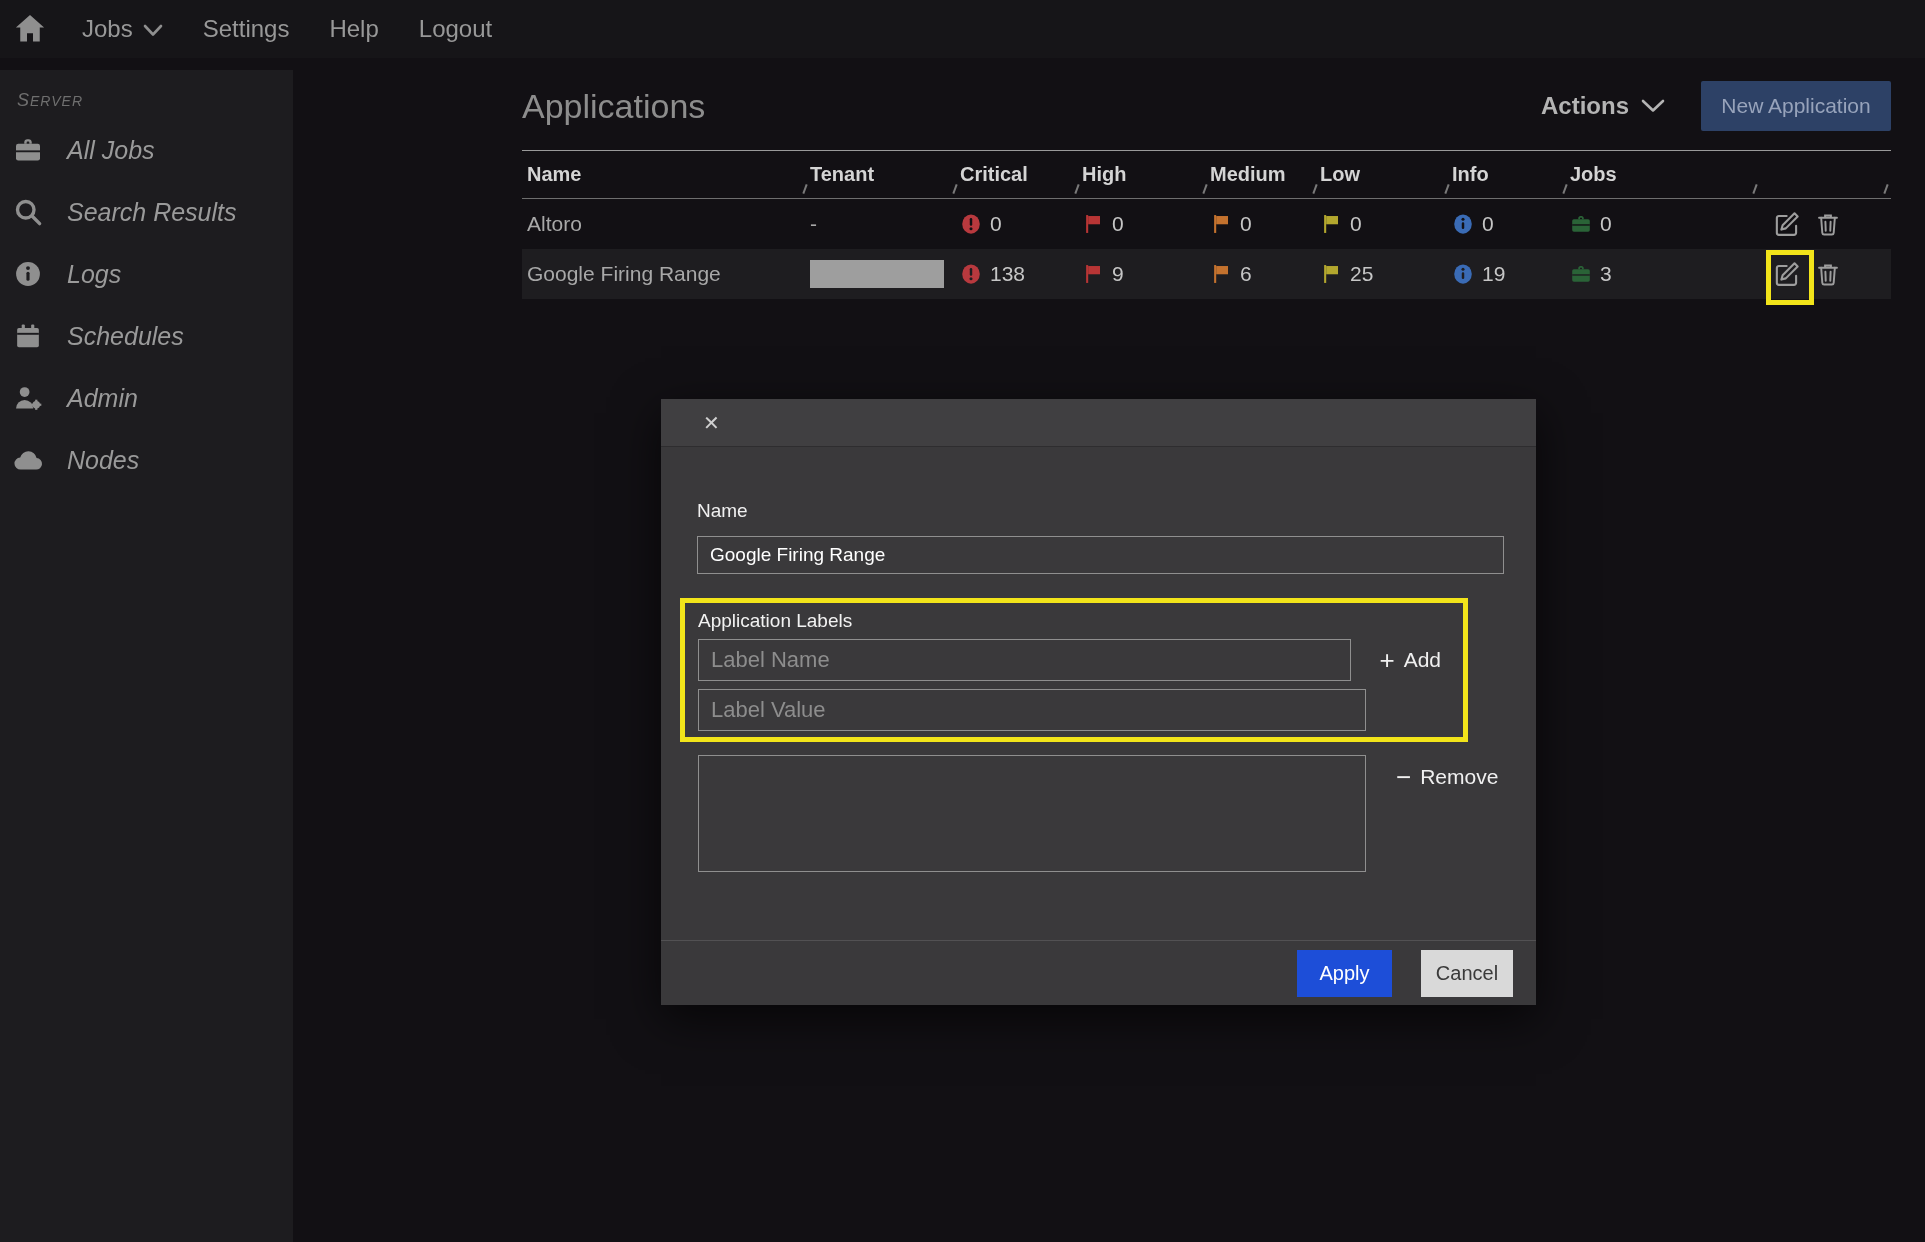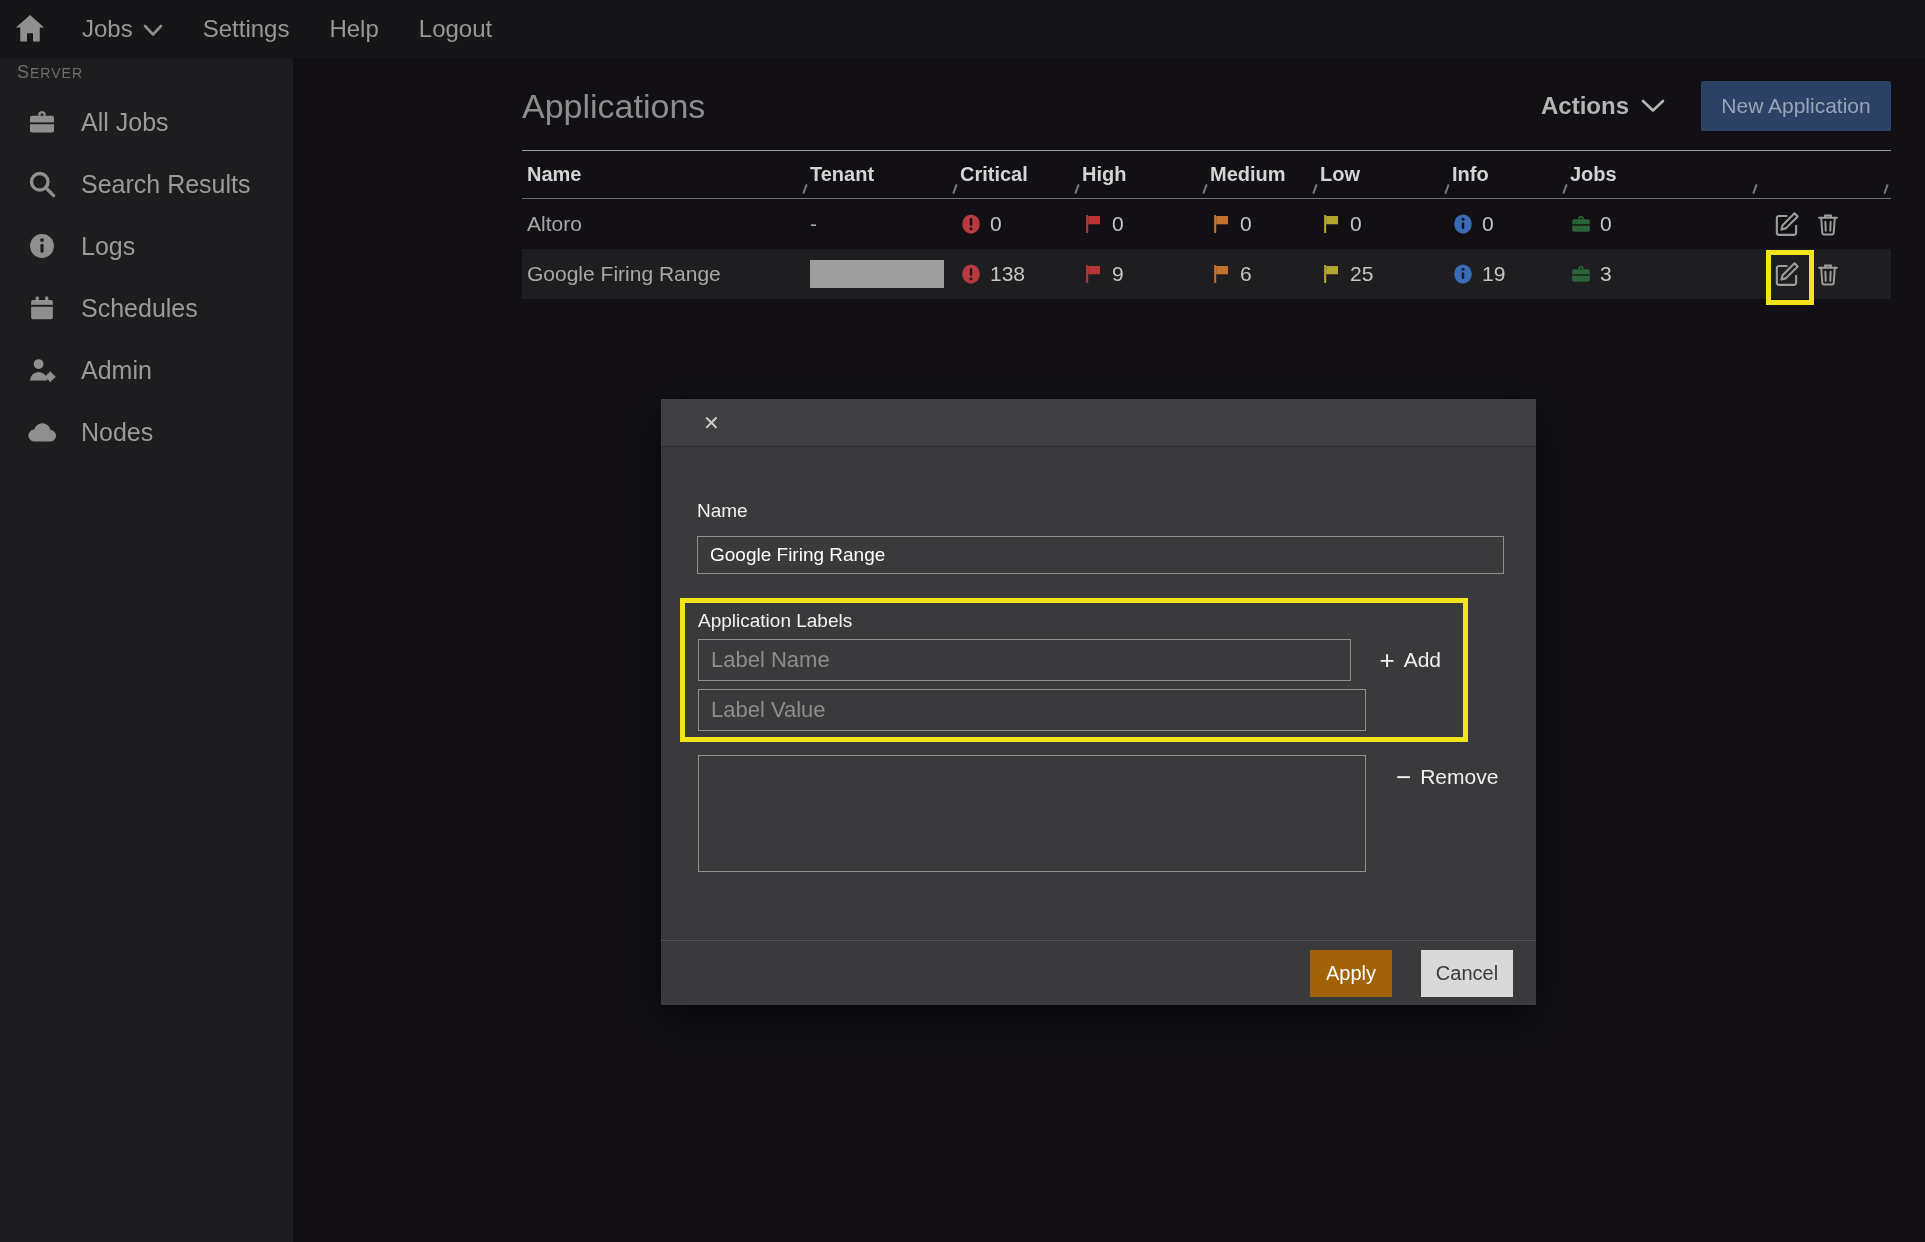--- a/index.html
+++ b/index.html
@@ -18,30 +18,31 @@
   }
   .home-btn { margin:0 14px 0 12px; color:#8f8f8f; cursor:pointer; }
   .nav-item {
     display:flex; align-items:center; gap:10px;
     padding:0 20px; height:100%; font-size:24px; color:#989898; cursor:pointer;
   }
   .nav-chevron { color:#8f8f8f; margin-top:3px; }
 
   
   .sidebar {
-    position:absolute; top:42px; left:0; bottom:0; width:293px;
+    position:absolute; top:70px; left:0; bottom:0; width:293px;
     background:#1d1c1f;
+    font-style:italic;
   }
   .section-label {
     margin:20px 0 8px 17px; font-size:14px; color:#6f6f6f;
     text-transform:uppercase; letter-spacing:1px;
   }
   .section-label::first-letter { font-size:18px; }
   .side-item {
-    display:flex; align-items:center; height:62px; padding-left:25px;
+    display:flex; align-items:center; height:62px; padding-left:11px;
     gap:22px; color:#9a9a9a; font-size:25px; cursor:pointer;
   }
   .side-item .icn { width:34px; display:flex; justify-content:center; color:#8f8f8f; }
 
   
   .content { position:absolute; left:293px; top:58px; right:0; bottom:0; background:#121014; }
   .content-inner { padding:0 34px 0 229px; }
   .page-header { display:flex; align-items:center; margin-top:22px; height:52px; }
   .page-title { font-size:34px; color:#8d8d8d; flex:1; }
   .actions-dd {
@@ -129,21 +130,21 @@
   .glyph-big { font-size:26px; line-height:1; }
   .listbox-row { display:flex; margin-top:13px; margin-left:37px; }
   .listbox { width:668px; height:117px; border:1px solid #8f8f8f; }
   .remove-btn { align-self:flex-start; margin-top:8px; margin-left:24px; }
   .modal-footer {
     position:absolute; left:0; right:0; bottom:0; height:65px;
     border-top:1px solid #525153; display:flex; align-items:center;
     justify-content:flex-end; padding-right:23px;
   }
   .apply-btn {
-    width:82px; height:47px; background:#a16207; border:none;
+    width:95px; height:47px; background:#1d4ed8; border:none;
     color:#ffffff; font-size:20px; cursor:pointer; font-family:inherit;
   }
   .cancel-btn {
     width:92px; height:47px; background:#d9d9d9; border:none; margin-left:29px;
     color:#3a3a3a; font-size:20px; cursor:pointer; font-family:inherit;
   }
 </style>
 </head>
 <body>
 

